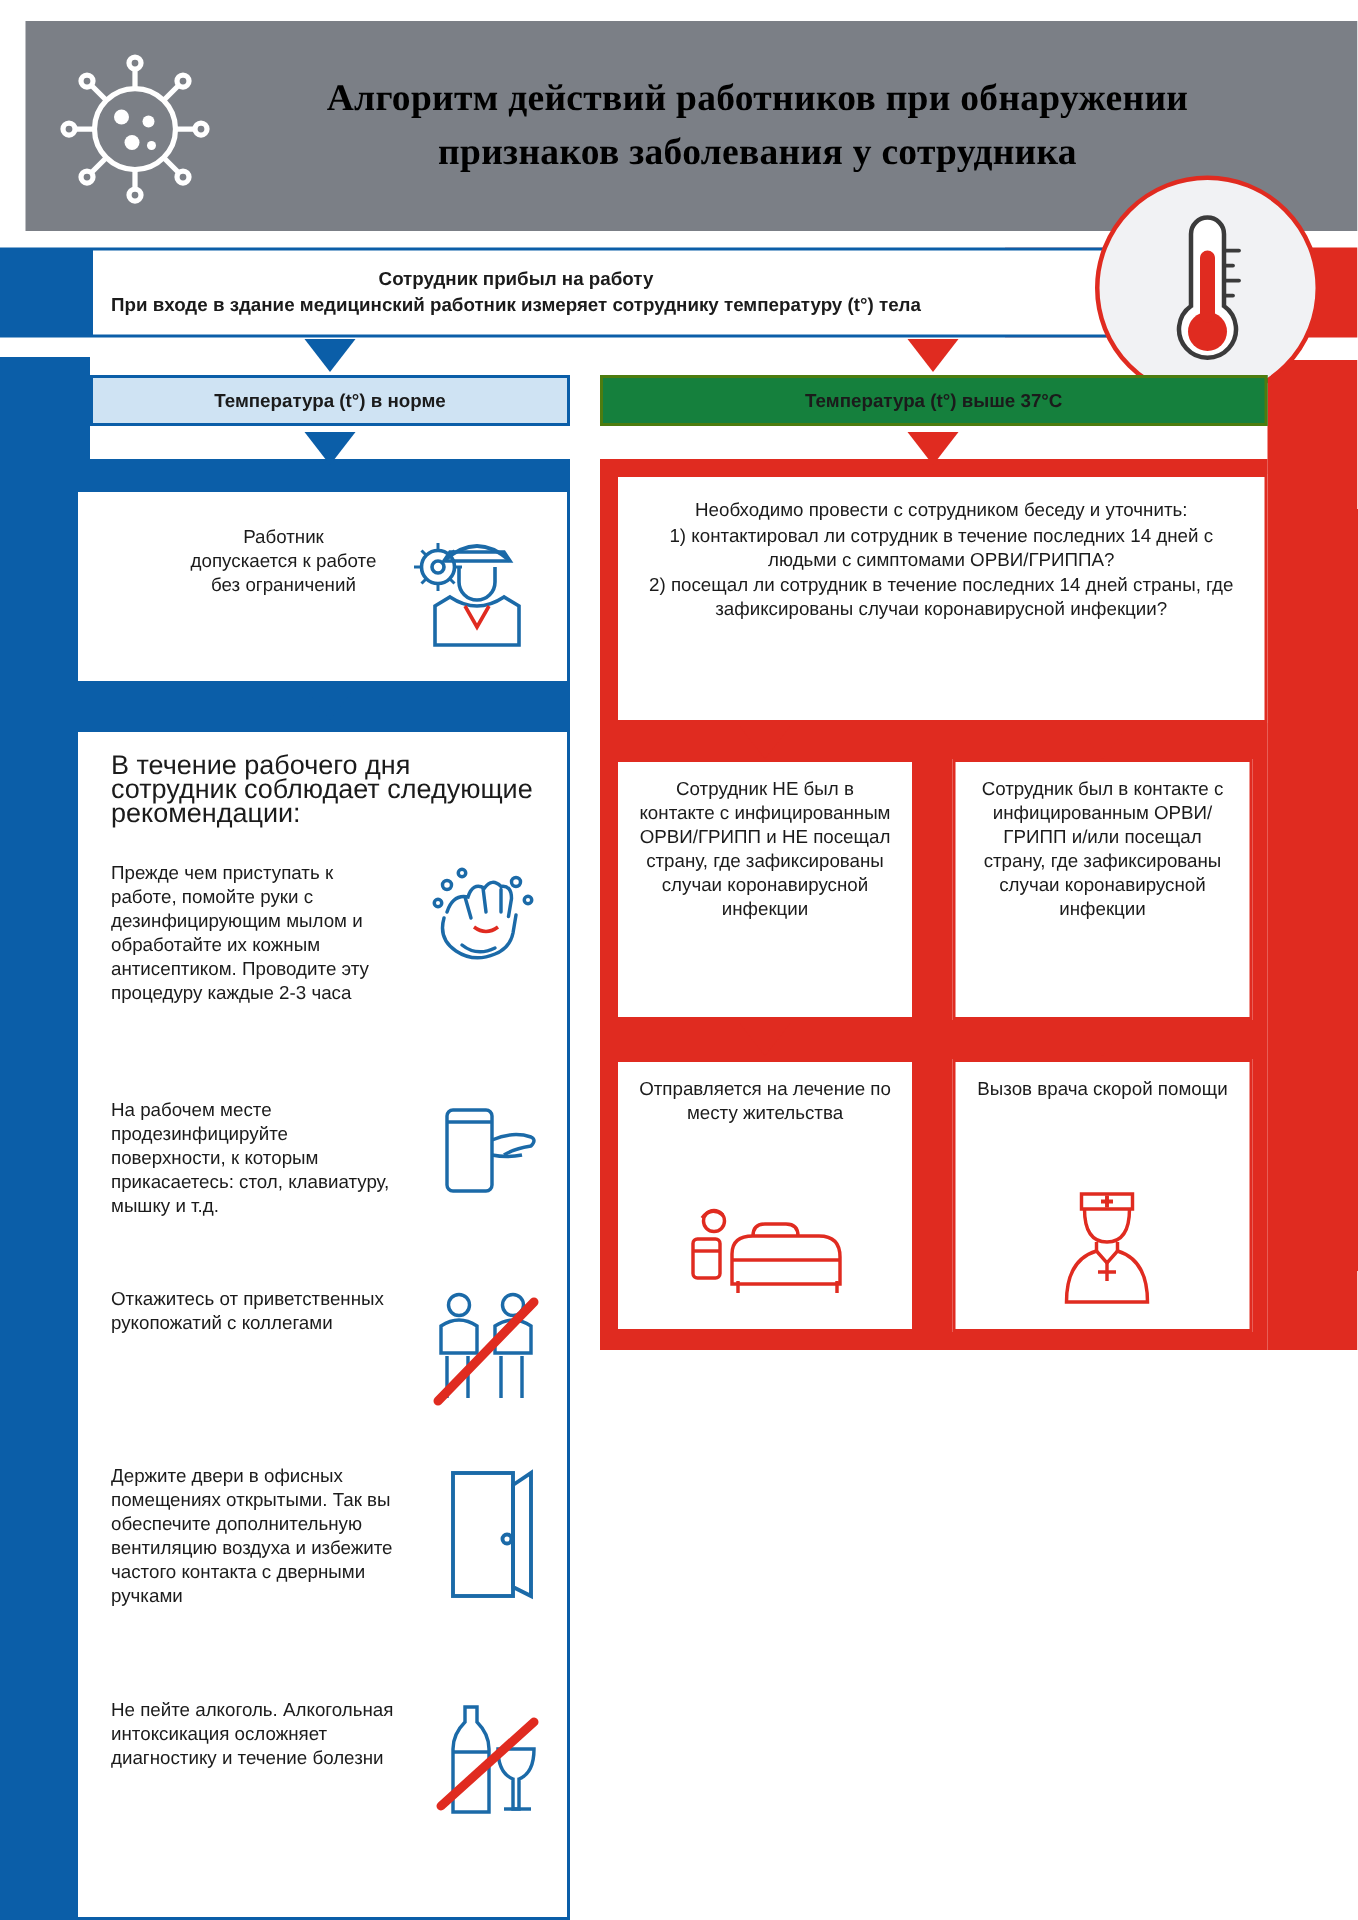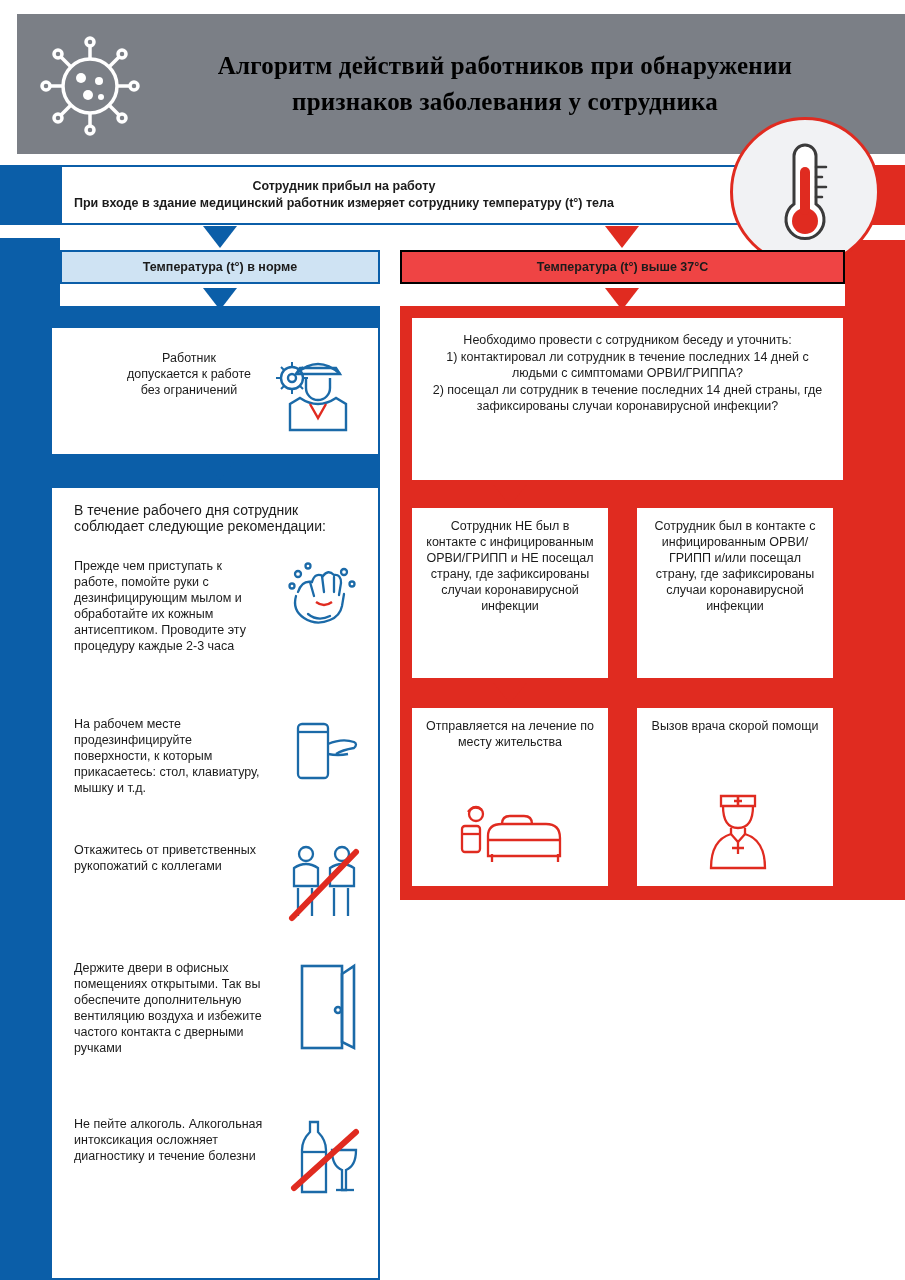--- a/index.html
+++ b/index.html
@@ -113,41 +113,41 @@
     font-weight: bold;
     font-size: 12.5px;
   }
   .label-blue {
     left: 60px; top: 250px; width: 320px;
     background: #cfe3f3;
     border: 2px solid #0b5ea8;
   }
   .label-red {
     left: 400px; top: 250px; width: 445px;
-    background: #ef4444;
-    border: 2px solid #000000;
+    background: #15803d;
+    border: 2px solid #4d7c0f;
   }
 
   
   .arrow {
     position: absolute;
     width: 0; height: 0;
     border-left: 17px solid transparent;
     border-right: 17px solid transparent;
   }
   .arrow.blue { border-top: 22px solid #0b5ea8; }
   .arrow.red  { border-top: 22px solid #e02b20; }
 
   
   .box-worker-ok { left: 50px; top: 326px; width: 330px; height: 130px; }
   .box-worker-ok .txt { padding: 22px 0 0 24px; width: 180px; font-size: 12.5px; line-height: 16px; }
   .box-worker-ok .ico { position: absolute; right: 22px; top: 26px; }
 
   .box-reco { left: 50px; top: 486px; width: 330px; height: 794px; }
-  .reco-head { padding: 14px 16px 0 22px; font-size: 14px; line-height: 16px; }
+  .reco-head { padding: 14px 16px 0 22px; font-size: 18px; line-height: 16px; }
   .reco-item {
     display: flex;
     align-items: flex-start;
     padding: 0 8px 0 22px;
     position: relative;
   }
   .reco-item .t { width: 190px; font-size: 12.5px; line-height: 16px; }
   .reco-item .ico { position: absolute; right: 14px; top: 0; }
 
   

